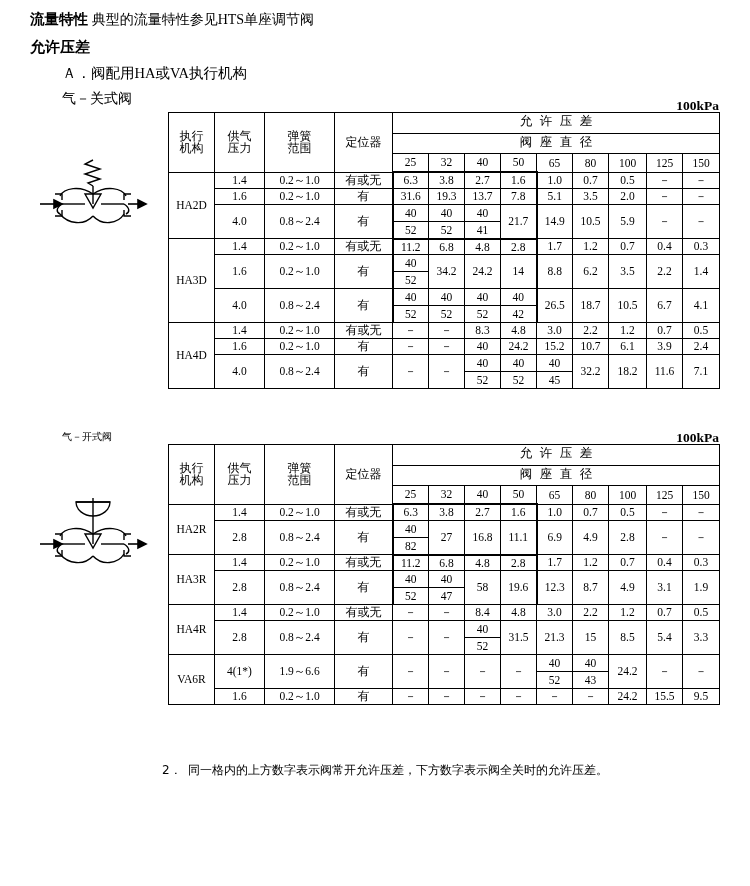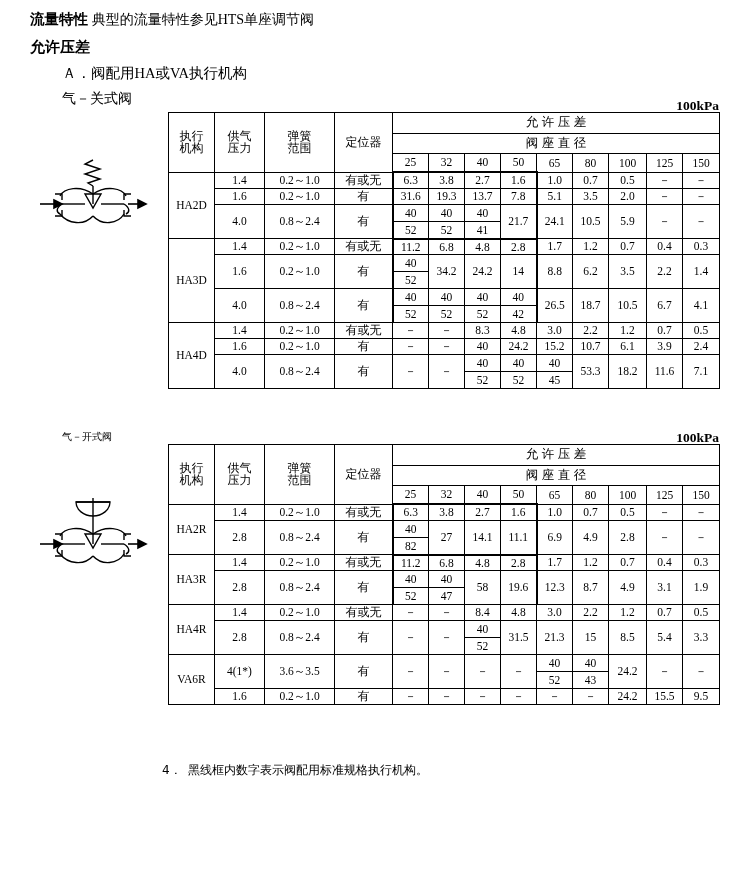--- a/index.html
+++ b/index.html
@@ -40,21 +40,21 @@
     text-align:center;
     vertical-align:middle;
     padding:0;
     font-weight:normal;
     line-height:1.05;
   }
   #table1{left:168px;top:112px;width:551px;}
   #table2{left:168px;top:444px;width:551px;}
 
   .tbl td.cn{font-family:"DejaVu Sans","Liberation Sans",sans-serif;font-size:12px;}
-  .hcn{font-family:Liberation Sans, sans-serif;font-size:12.5px;}
+  .hcn{font-family:Liberation Mono, monospace;font-size:12.5px;}
 
   
   .tbl{border:1.6px solid #000;}
 
   
   .split{padding:0 !important;}
   .split .up,.split .dn{
     display:block;height:50%;
     line-height:16px;
     box-sizing:border-box;
@@ -222,21 +222,21 @@
           </td>
           <td class="split bb-b">
             <span class="up">40</span>
             <span class="dn">52</span>
           </td>
           <td class="split bb-b">
             <span class="up">40</span>
             <span class="dn">41</span>
           </td>
           <td class="bb-b bb-r">21.7</td>
-          <td>24.1</td>
+          <td>14.9</td>
           <td>10.5</td>
           <td>5.9</td>
           <td>－</td>
           <td>－</td>
         </tr>
         <tr style="height: 16px;">
           <td rowspan="3">HA3D</td>
           <td>1.4</td>
           <td>0.2～1.0</td>
           <td class="cn">有或无</td>
@@ -333,21 +333,21 @@
             <span class="dn">52</span>
           </td>
           <td class="split">
             <span class="up">40</span>
             <span class="dn">52</span>
           </td>
           <td class="split">
             <span class="up">40</span>
             <span class="dn">45</span>
           </td>
-          <td>53.3</td>
+          <td>32.2</td>
           <td>18.2</td>
           <td>11.6</td>
           <td>7.1</td>
         </tr>
       </tbody>
   </table>
 
   <div class="hd-line h-sub2">气－开式阀</div>
   <div class="kpa2">100kPa</div>
 
@@ -449,21 +449,21 @@
         </tr>
         <tr class="grp-b" style="height: 32px;">
           <td>2.8</td>
           <td>0.8～2.4</td>
           <td class="cn">有</td>
           <td class="split bb-b bb-l">
             <span class="up">40</span>
             <span class="dn">82</span>
           </td>
           <td class="bb-b">27</td>
-          <td class="bb-b">14.1</td>
+          <td class="bb-b">16.8</td>
           <td class="bb-b bb-r">11.1</td>
           <td>6.9</td>
           <td>4.9</td>
           <td>2.8</td>
           <td>－</td>
           <td>－</td>
         </tr>
         <tr style="height: 16px;">
           <td rowspan="2">HA3R</td>
           <td>1.4</td>
@@ -527,21 +527,21 @@
           <td>31.5</td>
           <td>21.3</td>
           <td>15</td>
           <td>8.5</td>
           <td>5.4</td>
           <td>3.3</td>
         </tr>
         <tr style="height: 32px;">
           <td rowspan="2">VA6R</td>
           <td>4(1*)</td>
-          <td>3.6～3.5</td>
+          <td>1.9～6.6</td>
           <td class="cn">有</td>
           <td>－</td>
           <td>－</td>
           <td>－</td>
           <td>－</td>
           <td class="split">
             <span class="up">40</span>
             <span class="dn">52</span>
           </td>
           <td class="split">
@@ -563,16 +563,16 @@
           <td>－</td>
           <td>－</td>
           <td>24.2</td>
           <td>15.5</td>
           <td>9.5</td>
         </tr>
       </tbody>
   </table>
 
   <div class="notes" id="notes">
-      <div class="row ind"><span class="num">4．</span><span>黑线框内数字表示阀配用标准规格执行机构。</span></div>
+      <div class="row ind"><span class="num">2．</span><span>同一格内的上方数字表示阀常开允许压差，下方数字表示阀全关时的允许压差。</span></div>
     </div>
 
 </div>
 
 </body></html>

